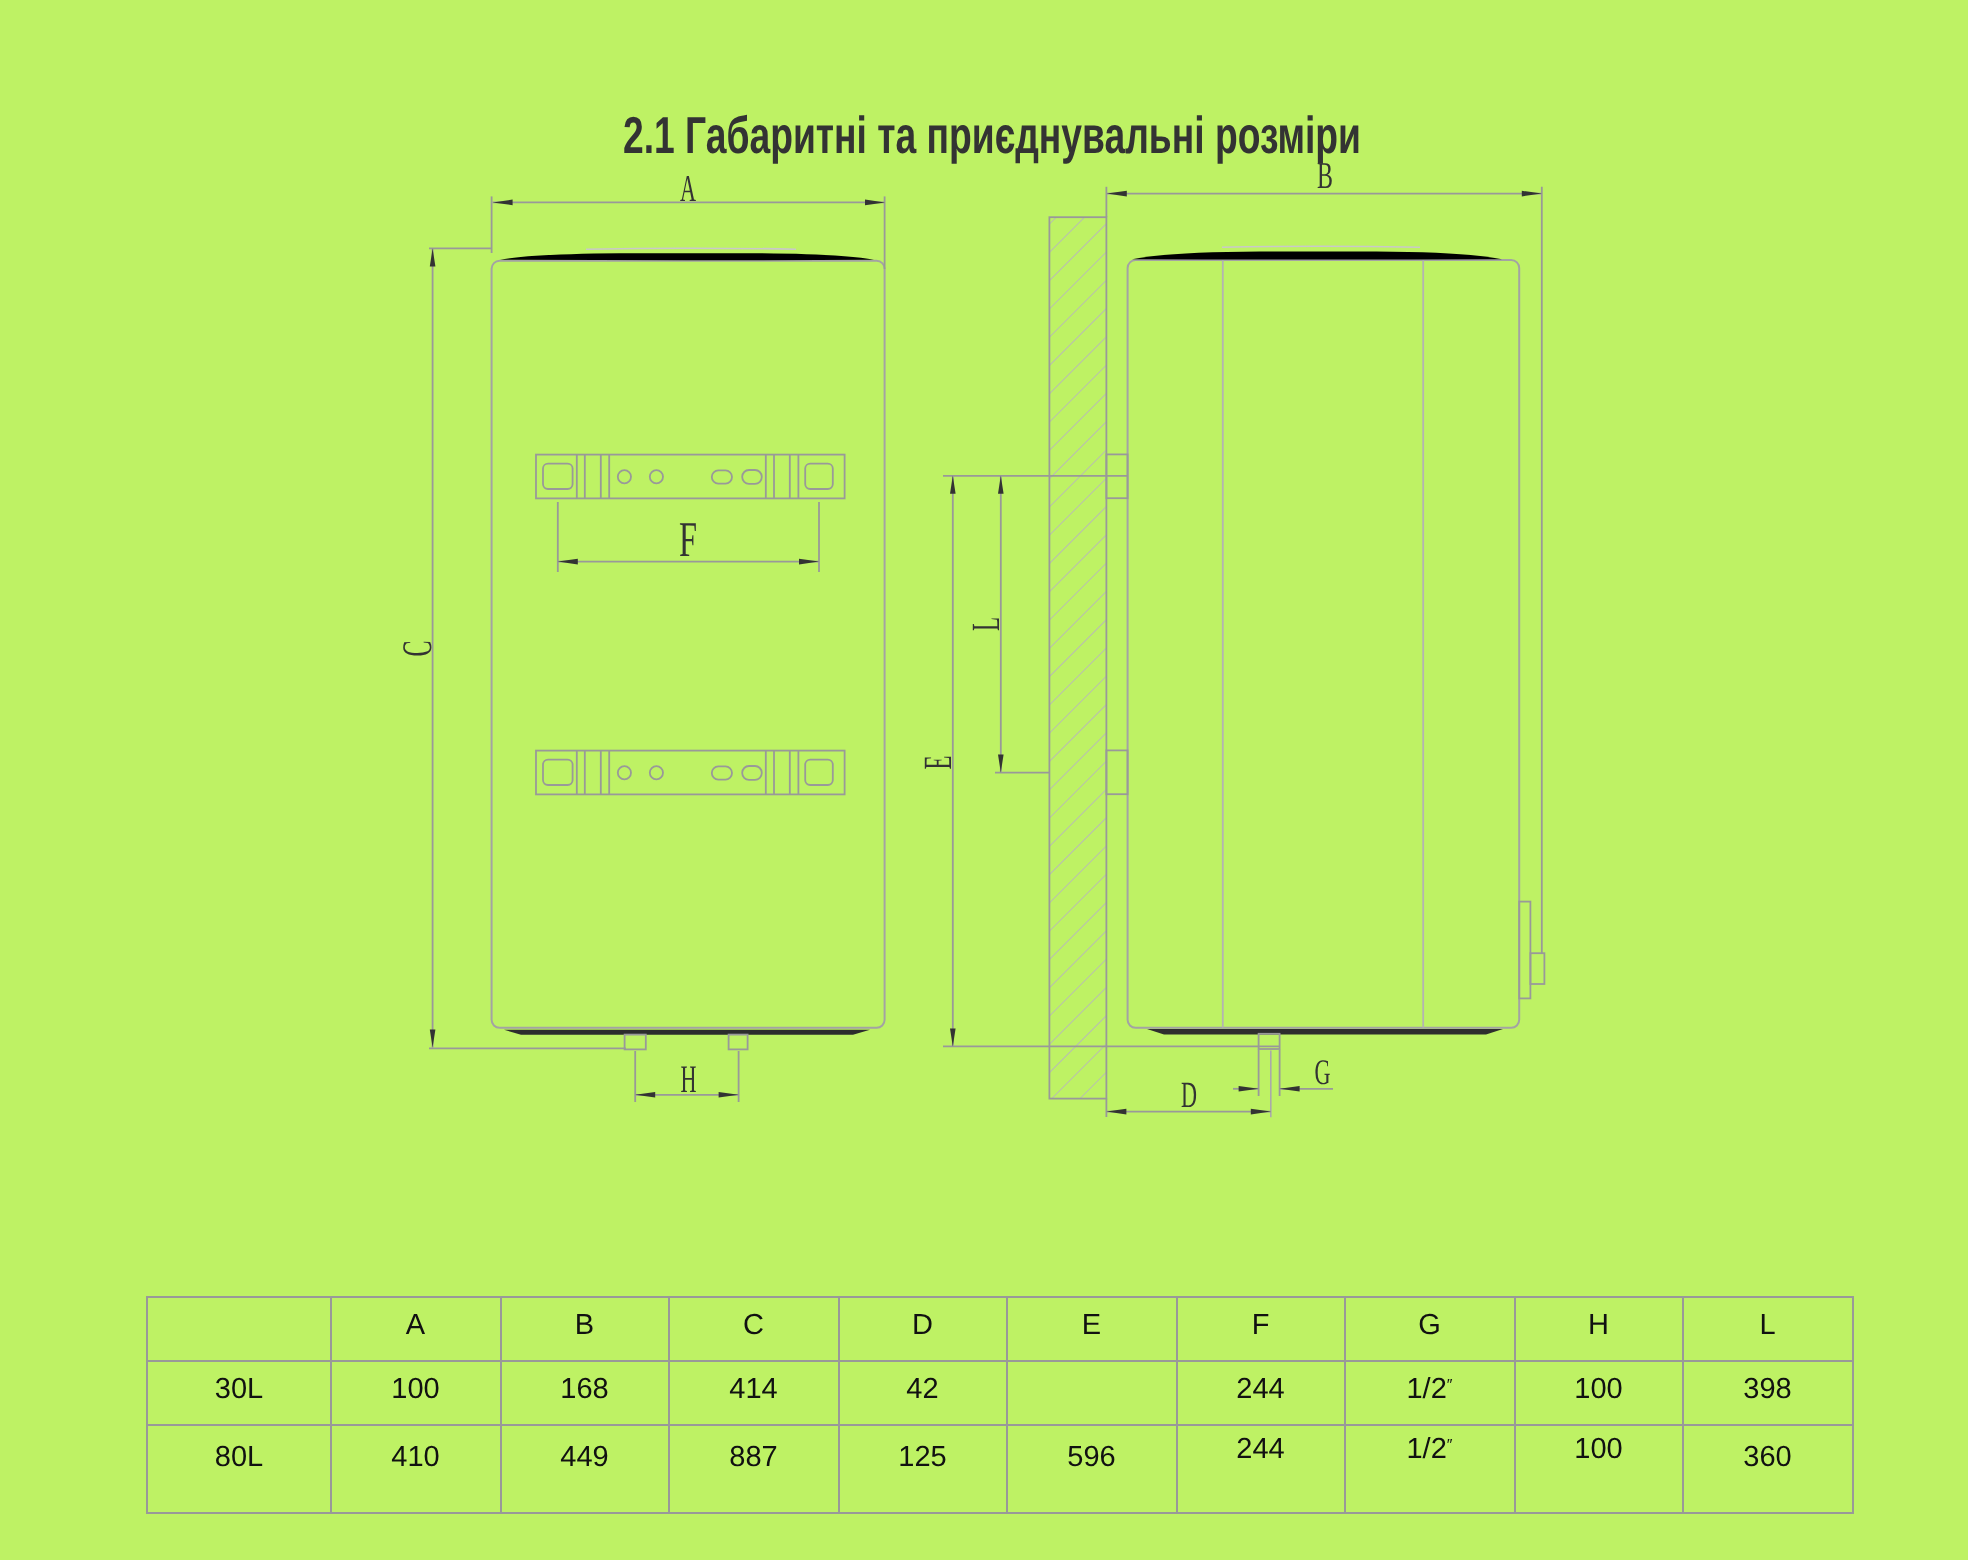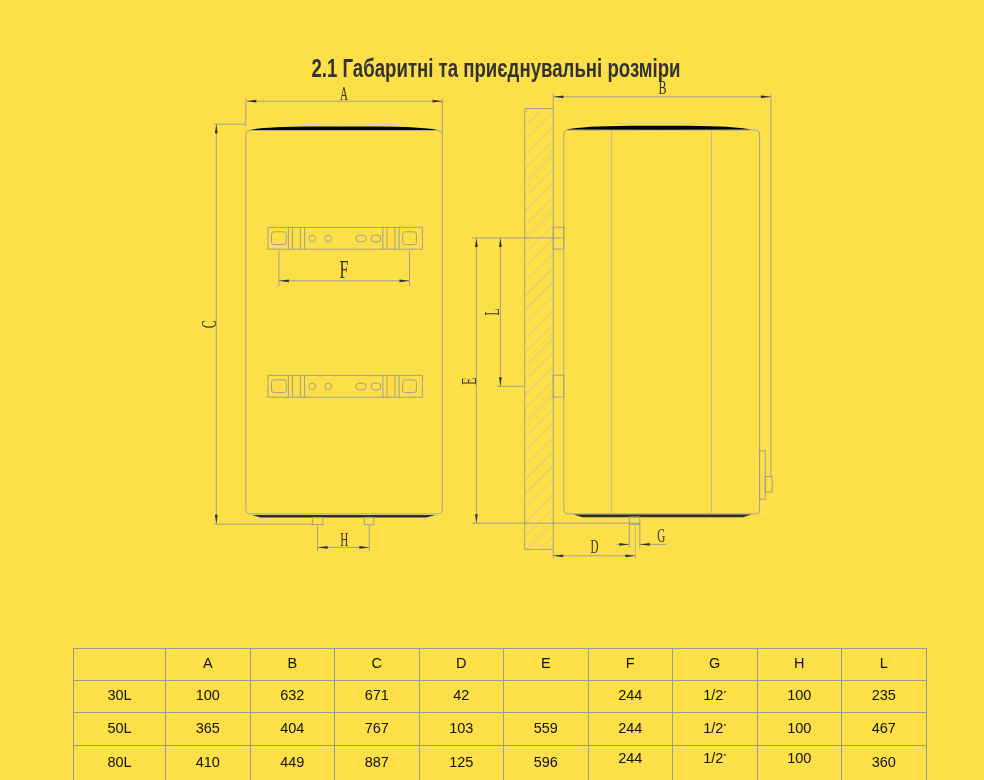--- a/index.html
+++ b/index.html
@@ -1,16 +1,16 @@
 <!DOCTYPE html>
 <html><head>
 <meta charset="utf-8">
 <style>
   html,body{margin:0;padding:0;background:#fff;}
-  .page{position:relative;width:984px;height:780px;overflow:hidden;background:#fde047;
+  .page{position:relative;width:984px;height:780px;overflow:hidden;background:#bef264;
         font-family:"Liberation Sans",sans-serif;}
   svg text{font-family:"Liberation Serif",serif;fill:#333;}
   table.tbl{position:absolute;left:73px;top:648px;border-collapse:collapse;table-layout:fixed;
      width:853px;font-size:14.5px;color:#111;}
   table.tbl td{border:1px solid #999;text-align:center;vertical-align:middle;padding:0 0 3px 0;overflow:visible;}
   .up{position:relative;top:-4px;display:block;}
   tr.r4 td{padding-bottom:12px;}
   .pp{font-size:8px;vertical-align:4px;}
 </style>
 </head>
@@ -211,40 +211,28 @@
           <td>D</td>
           <td>E</td>
           <td>F</td>
           <td>G</td>
           <td>H</td>
           <td>L</td>
         </tr>
   <tr style="height:32px">
           <td>30L</td>
           <td>100</td>
-          <td>632</td>
-          <td>671</td>
+          <td>168</td>
+          <td>414</td>
           <td>42</td>
           <td></td>
           <td>244</td>
           <td>1/2<span class="pp">″</span></td>
           <td>100</td>
-          <td>235</td>
-        </tr>
-  <tr style="height:33px">
-          <td>50L</td>
-          <td>365</td>
-          <td>404</td>
-          <td>767</td>
-          <td>103</td>
-          <td>559</td>
-          <td>244</td>
-          <td>1/2<span class="pp">″</span></td>
-          <td>100</td>
-          <td>467</td>
+          <td>398</td>
         </tr>
   <tr class="r4" style="height:44px">
           <td>80L</td>
           <td>410</td>
           <td>449</td>
           <td>887</td>
           <td>125</td>
           <td>596</td>
           <td>
             <span class="up">244</span>

